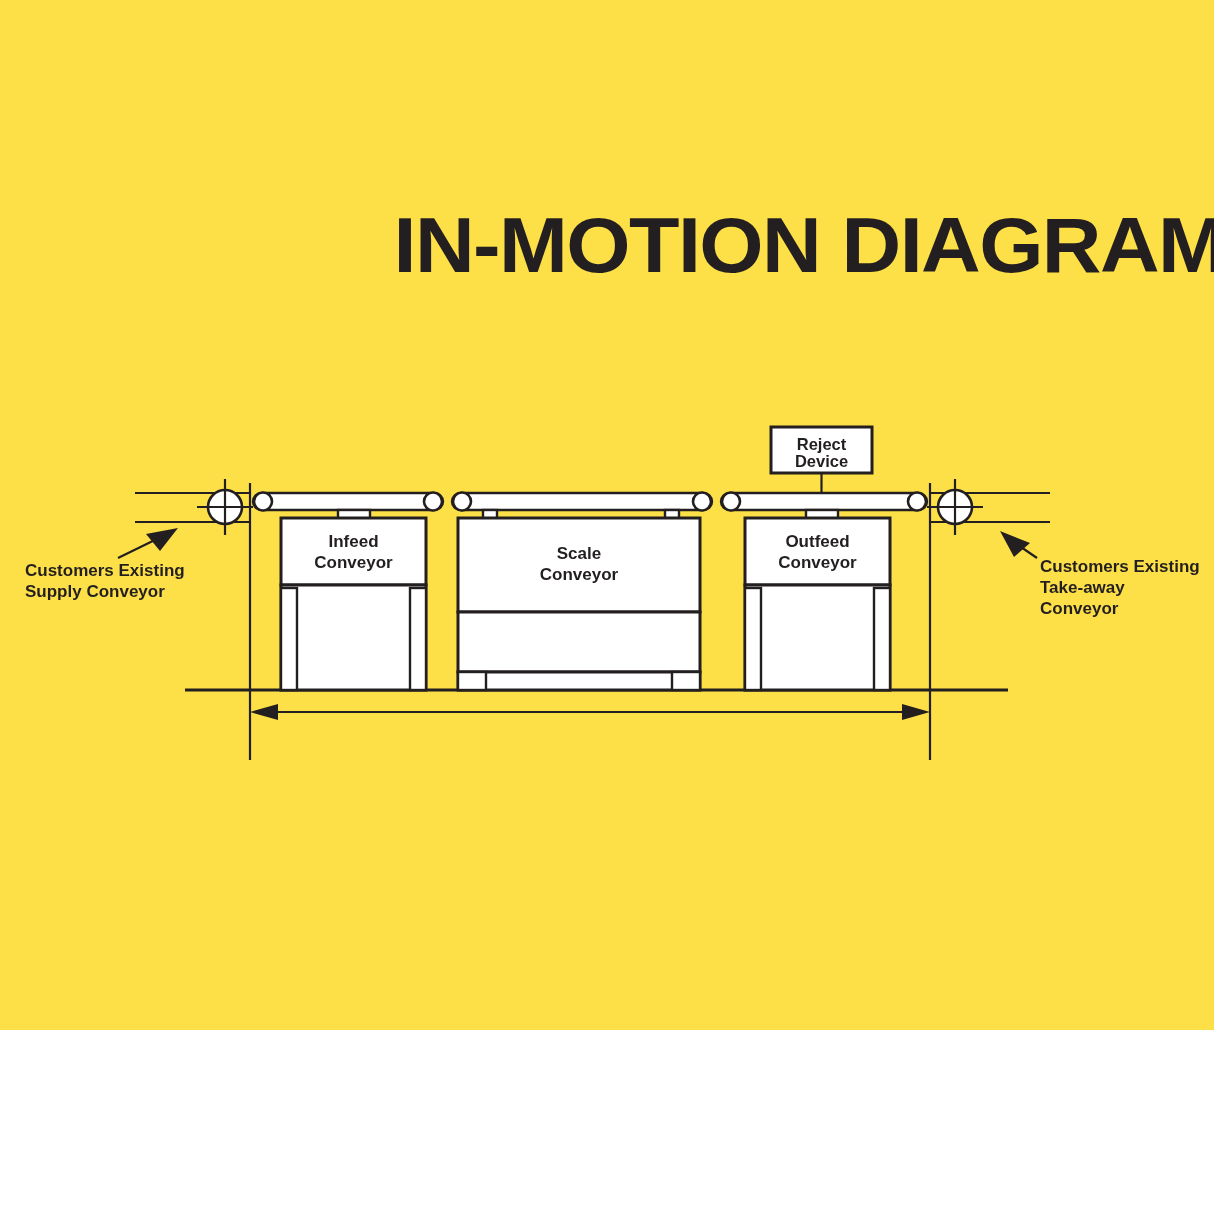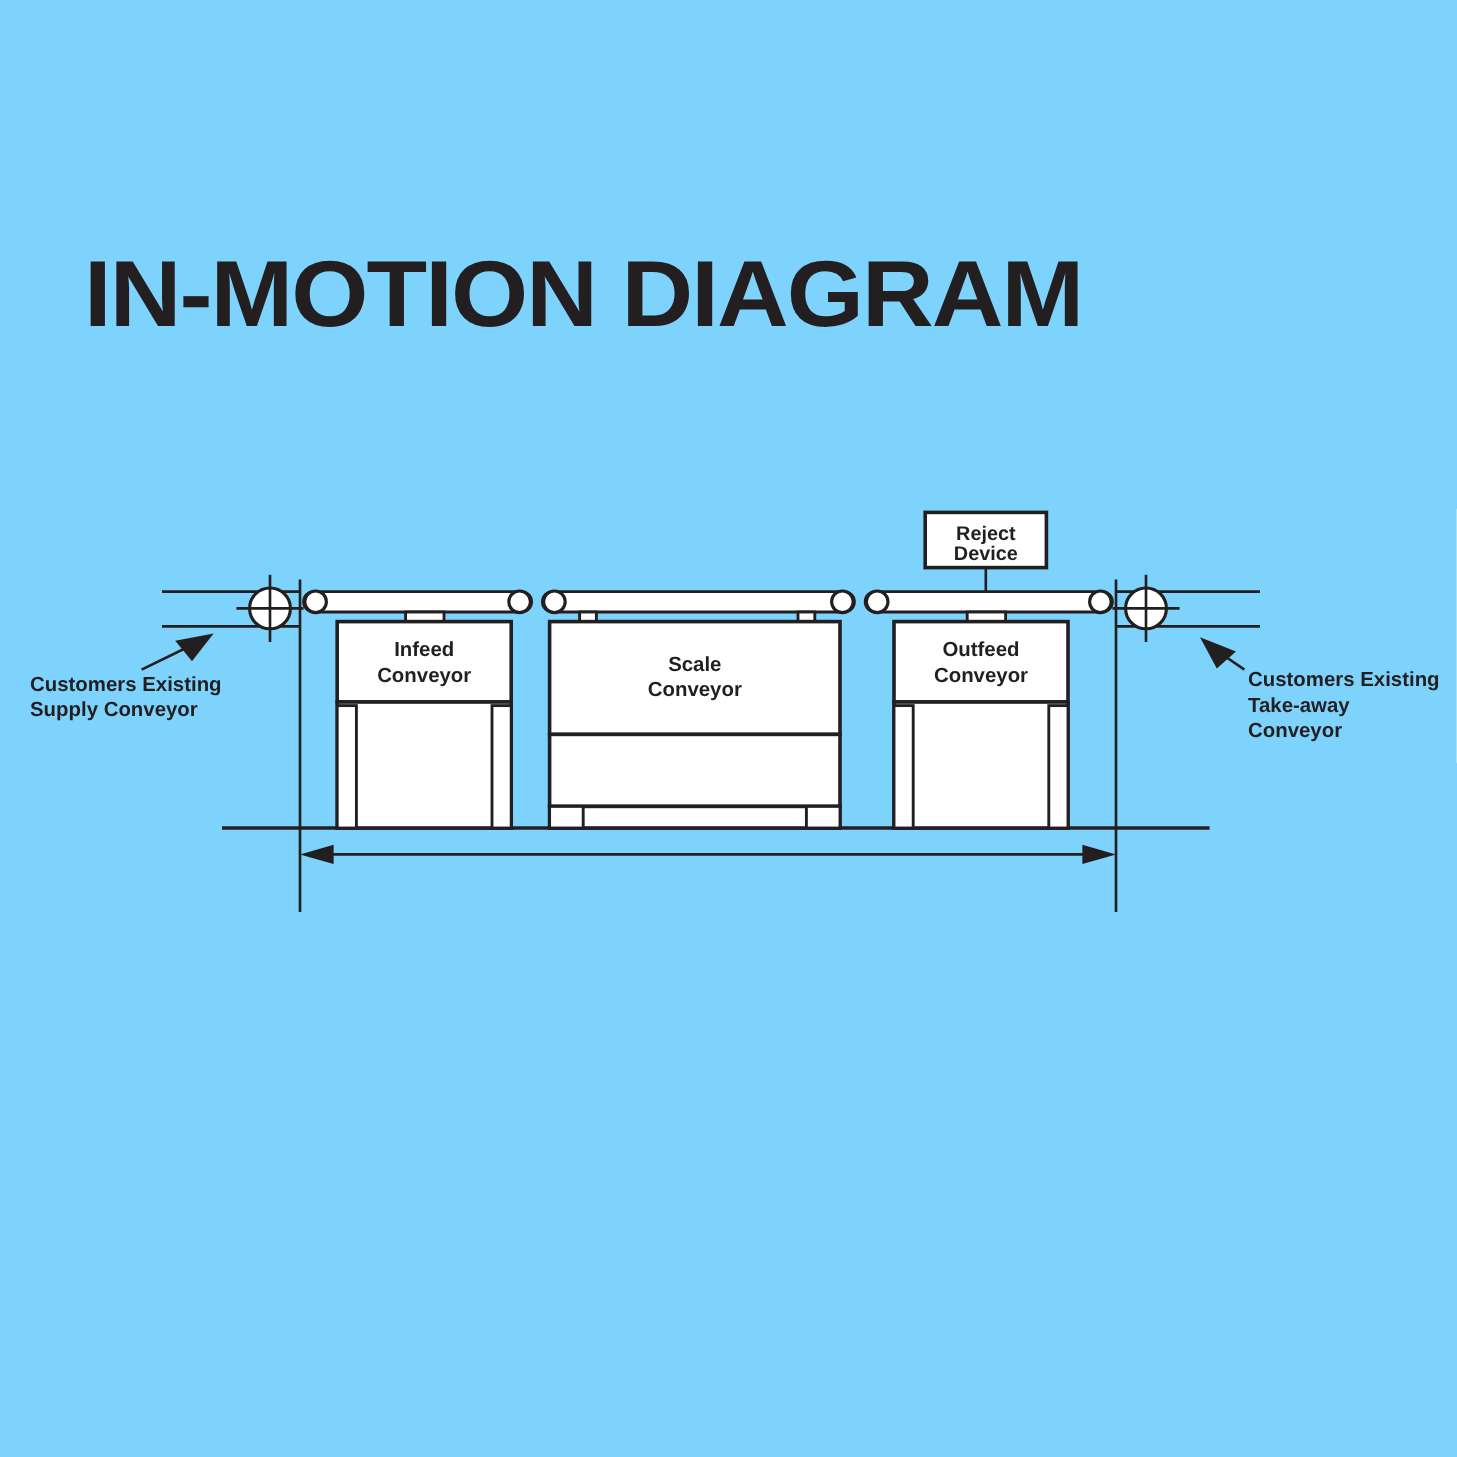--- a/index.html
+++ b/index.html
@@ -11,22 +11,23 @@
   body {
     width: 1214px;
     height: 1214px;
     overflow: hidden;
     font-family: "Liberation Sans", sans-serif;
     color: #231f20;
   }
   #canvas {
     position: relative;
     width: 1214px;
-    height: 1214px;
-    background: #7dd3fc;
+    height: 1030px;
+    background: #fde047;
+    text-align: right;
   }
   #page-title {
     position: absolute;
     left: 70px;
     top: 204px;
     width: 1090px;
     font-family: "Liberation Sans", sans-serif;
     font-weight: bold;
     font-size: 78px;
     line-height: 82px;

